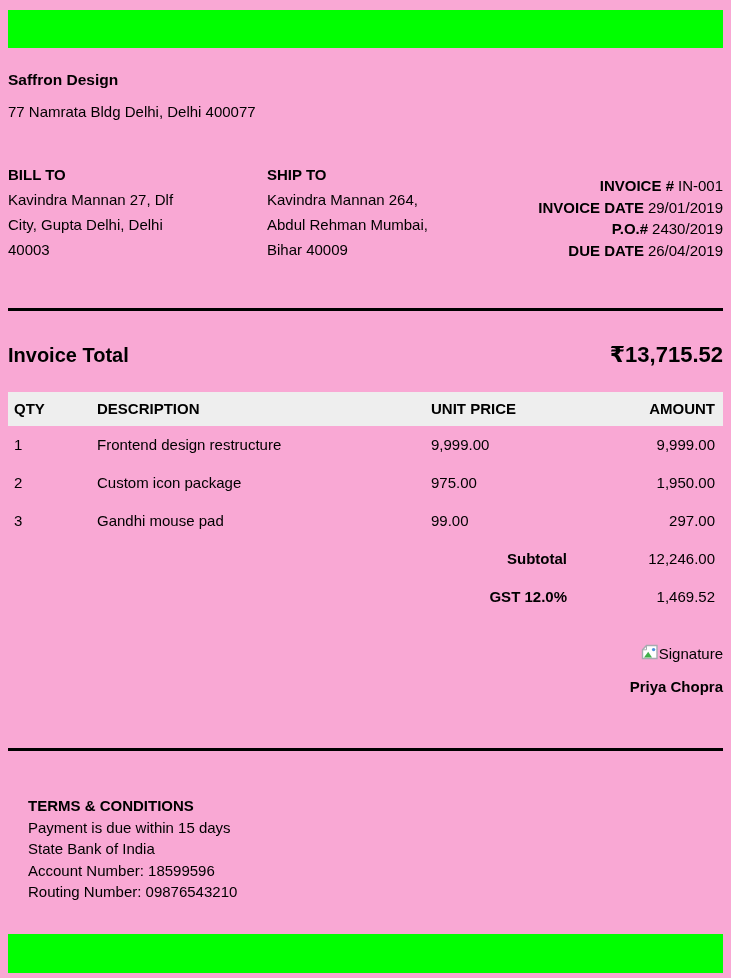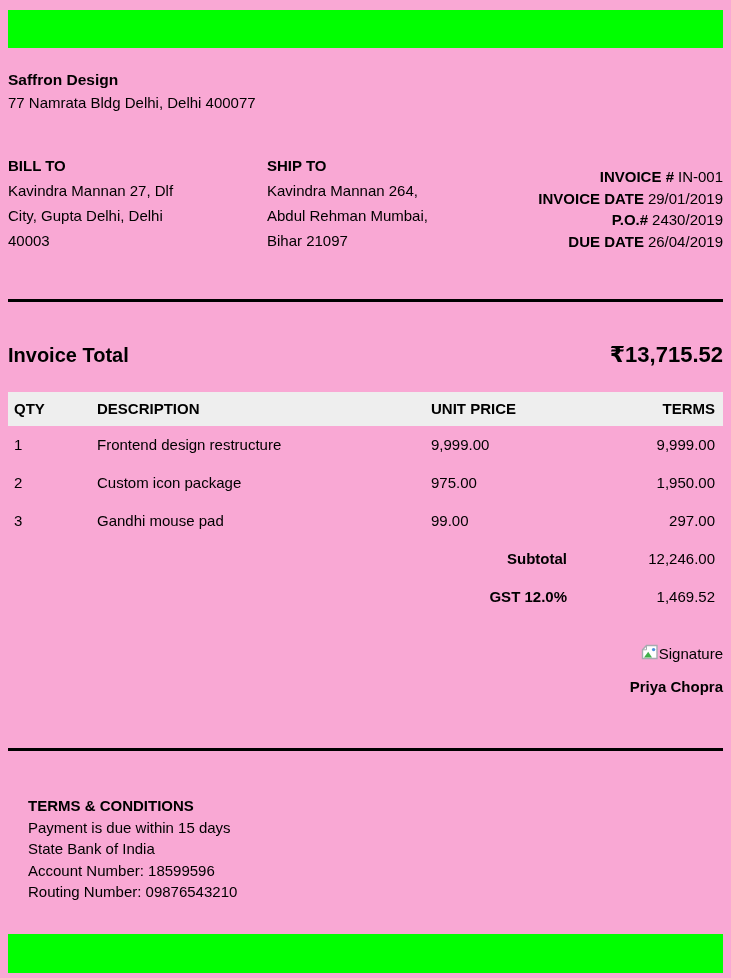--- a/index.html
+++ b/index.html
@@ -26,21 +26,21 @@
     left: 8px;
     right: 8px;
     top: 934px;
     width: auto;
     height: 39px;
   }
 
   
   .company { margin-top: 24px; }
   .company-name { font-weight: bold; font-size: 15.5px; line-height: 16px; }
-  .company-address { margin-top: 7px; font-size: 15px; line-height: 16px; }
+  .company-address { margin-top: 16px; font-size: 15px; line-height: 16px; }
 
   
   .parties {
     display: flex;
     margin-top: 42px;
     align-items: flex-end;
   }
   .party { width: 259px; }
   .party-label { font-weight: bold; line-height: 25px; }
   .party-address { width: 182px; line-height: 25px; }
@@ -58,21 +58,21 @@
     border-top: 3px solid #000;
     margin: 0;
   }
   .divider.first { margin-top: 46px; }
   .divider.second { margin-top: 52px; }
 
   
   .total-row {
     display: flex;
     align-items: baseline;
-    margin-top: 40px;
+    margin-top: 31px;
   }
   .total-label { font-weight: bold; font-size: 20px; }
   .total-amount { margin-left: auto; font-weight: bold; font-size: 22px; text-align: right; }
 
   
   table.items {
     width: 100%;
     border-collapse: collapse;
     margin-top: 24px;
     font-size: 15px;
@@ -130,21 +130,21 @@
     <div class="company-address">77 Namrata Bldg Delhi, Delhi 400077</div>
   </div>
 
   <div class="parties">
     <div class="party">
       <div class="party-label">BILL TO</div>
       <div class="party-address">Kavindra Mannan 27, Dlf City, Gupta Delhi, Delhi 40003</div>
     </div>
     <div class="party">
       <div class="party-label">SHIP TO</div>
-      <div class="party-address">Kavindra Mannan 264, Abdul Rehman Mumbai, Bihar 21097</div>
+      <div class="party-address">Kavindra Mannan 264, Abdul Rehman Mumbai, Bihar 40009</div>
     </div>
     <div class="meta">
       <div class="meta-row">
         <span class="meta-label">INVOICE #</span><span class="meta-value">IN-001</span>
       </div>
       <div class="meta-row">
         <span class="meta-label">INVOICE DATE</span><span class="meta-value">29/01/2019</span>
       </div>
       <div class="meta-row">
         <span class="meta-label">P.O.#</span><span class="meta-value">2430/2019</span>
@@ -161,21 +161,21 @@
     <span class="total-label">Invoice Total</span>
     <span class="total-amount">₹13,715.52</span>
   </div>
 
   <table class="items">
     <thead>
       <tr>
         <th class="col-qty">QTY</th>
         <th class="col-desc">DESCRIPTION</th>
         <th class="col-price">UNIT PRICE</th>
-        <th class="col-amt">TERMS</th>
+        <th class="col-amt">AMOUNT</th>
       </tr>
     </thead>
     <tbody>
       <tr>
         <td class="col-qty">1</td>
         <td class="col-desc">Frontend design restructure</td>
         <td class="col-price">9,999.00</td>
         <td class="col-amt">9,999.00</td>
       </tr>
       <tr>

